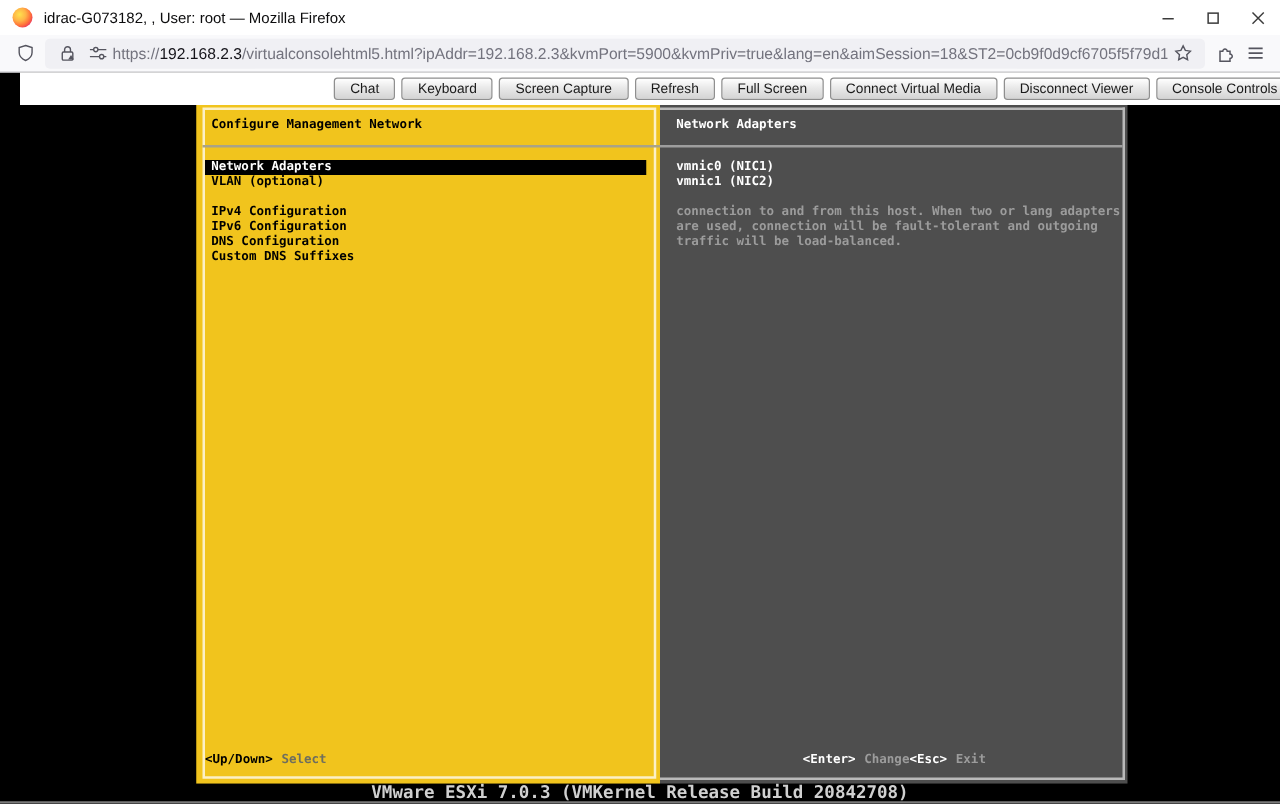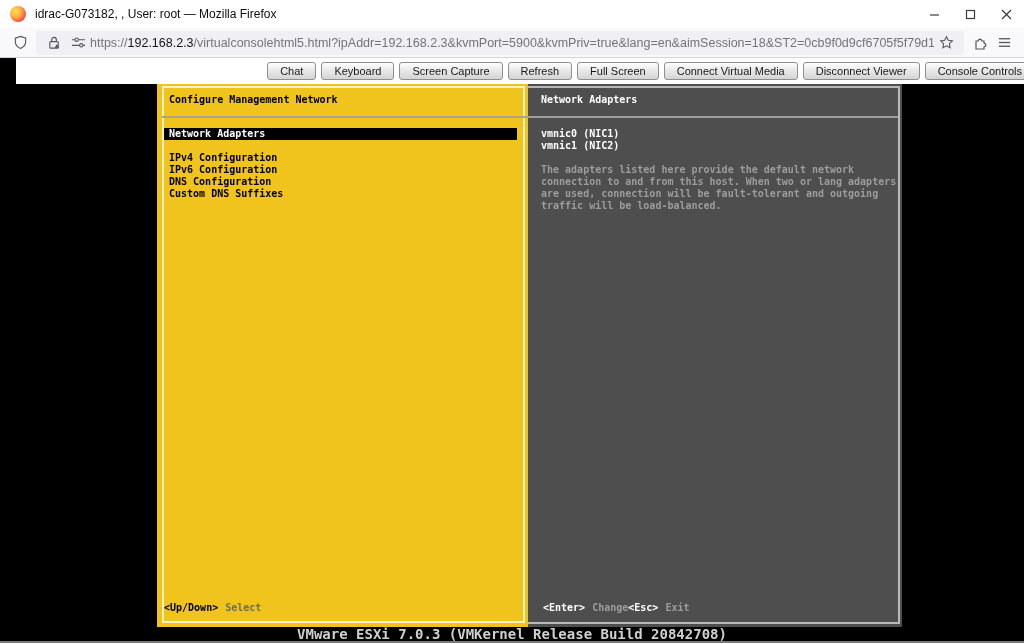--- a/index.html
+++ b/index.html
@@ -59,21 +59,21 @@
   .menu-spacer { height:12px; }
 
   .right-content { position:absolute; top:44px; left:13px; right:8px; }
   .adapter { height:12px; white-space:nowrap; color:#ffffff; }
   .desc { margin-top:12px; }
   .desc-line { height:12px; white-space:nowrap; color:var(--dcui-muted-on-gray, #9C9C9C); }
 
   .hints-left { position:absolute; bottom:13px; left:7px; white-space:nowrap; }
   .hints-left .key { color:#000; }
   .hints-left .action { color:var(--dcui-muted-on-yellow, #6E6E5E); margin-left:7px; }
-  .hints-right { position:absolute; bottom:13px; left:15px; right:14px; display:flex; justify-content:flex-start; }
+  .hints-right { position:absolute; bottom:13px; left:15px; right:14px; display:flex; justify-content:center; }
   .hints-right .key { color:#fff; }
   .hints-right .action { color:var(--dcui-muted-on-gray, #9C9C9C); margin-left:7px; }
 
   .version-bar { position:absolute; left:0; right:0; bottom:2px; height:14px; background:#000;
                  text-align:center; color:var(--footer-text, #D0D0D0);
                  font-family:"DejaVu Sans Mono", monospace; font-weight:bold; font-size:14px; line-height:14px; }
   .bottom-strip { position:absolute; left:0; right:0; bottom:0; height:2px; background:#7A7A7A; }
 </style>
 </head>
 <body>
@@ -159,38 +159,38 @@
 
   <div class="console">
     <div class="dcui">
 
       <div class="pane pane-left">
         <div class="frame-left"></div>
         <div class="pane-title">Configure Management Network</div>
         <div class="divider"></div>
         <div class="menu">
           <div class="menu-item selected">Network Adapters</div>
+          <div class="menu-item">VLAN (optional)</div>
           <div class="menu-spacer"></div>
           <div class="menu-item">IPv4 Configuration</div>
           <div class="menu-item">IPv6 Configuration</div>
           <div class="menu-item">DNS Configuration</div>
           <div class="menu-item">Custom DNS Suffixes</div>
         </div>
         <div class="hints-left"><span class="key">&lt;Up/Down&gt;</span><span class="action">Select</span></div>
       </div>
 
       <div class="pane pane-right">
         <div class="frame-right"></div>
         <div class="pane-title">Network Adapters</div>
         <div class="divider"></div>
         <div class="right-content">
           <div class="adapter">vmnic0 (NIC1)</div>
           <div class="adapter">vmnic1 (NIC2)</div>
           <div class="desc">
-            <div class="desc-line">The adapters listed here provide the default network</div>
             <div class="desc-line">connection to and from this host. When two or lang adapters</div>
             <div class="desc-line">are used, connection will be fault-tolerant and outgoing</div>
             <div class="desc-line">traffic will be load-balanced.</div>
           </div>
         </div>
         <div class="hints-right">
           <span><span class="key">&lt;Enter&gt;</span><span class="action">Change</span></span>
           <span><span class="key">&lt;Esc&gt;</span><span class="action">Exit</span></span>
         </div>
       </div>

